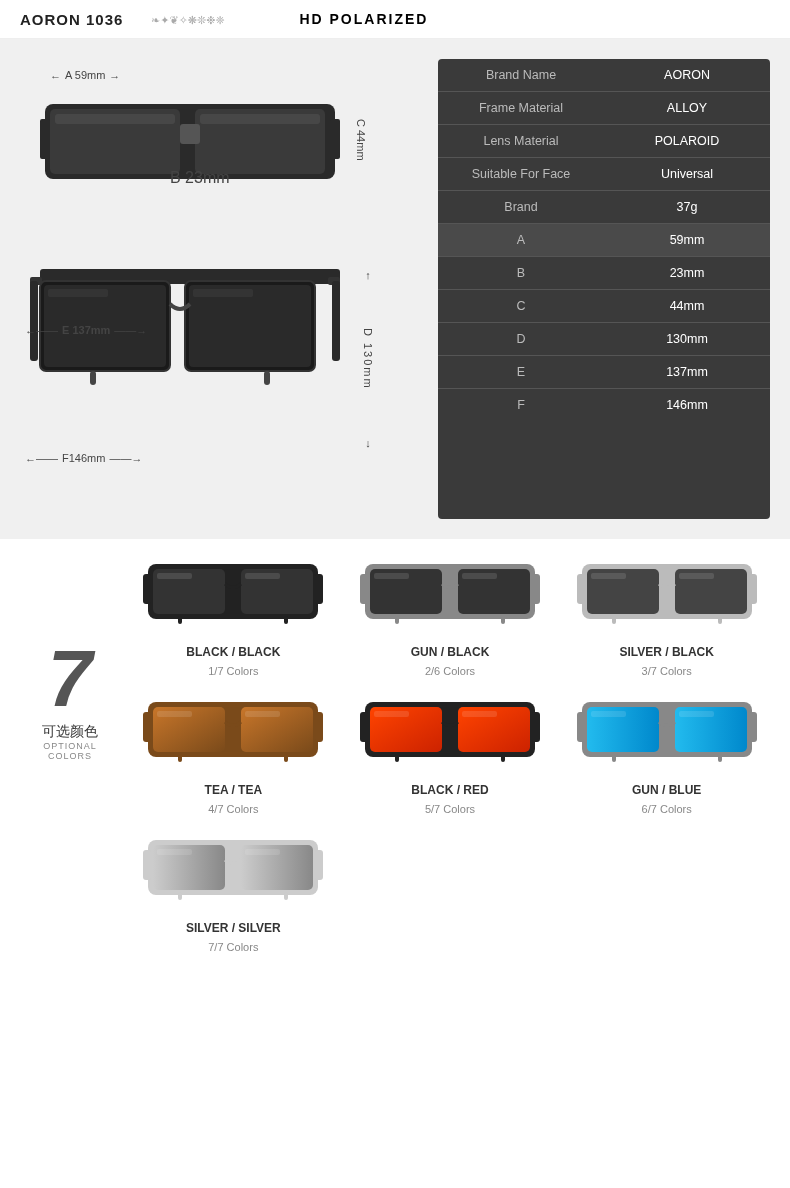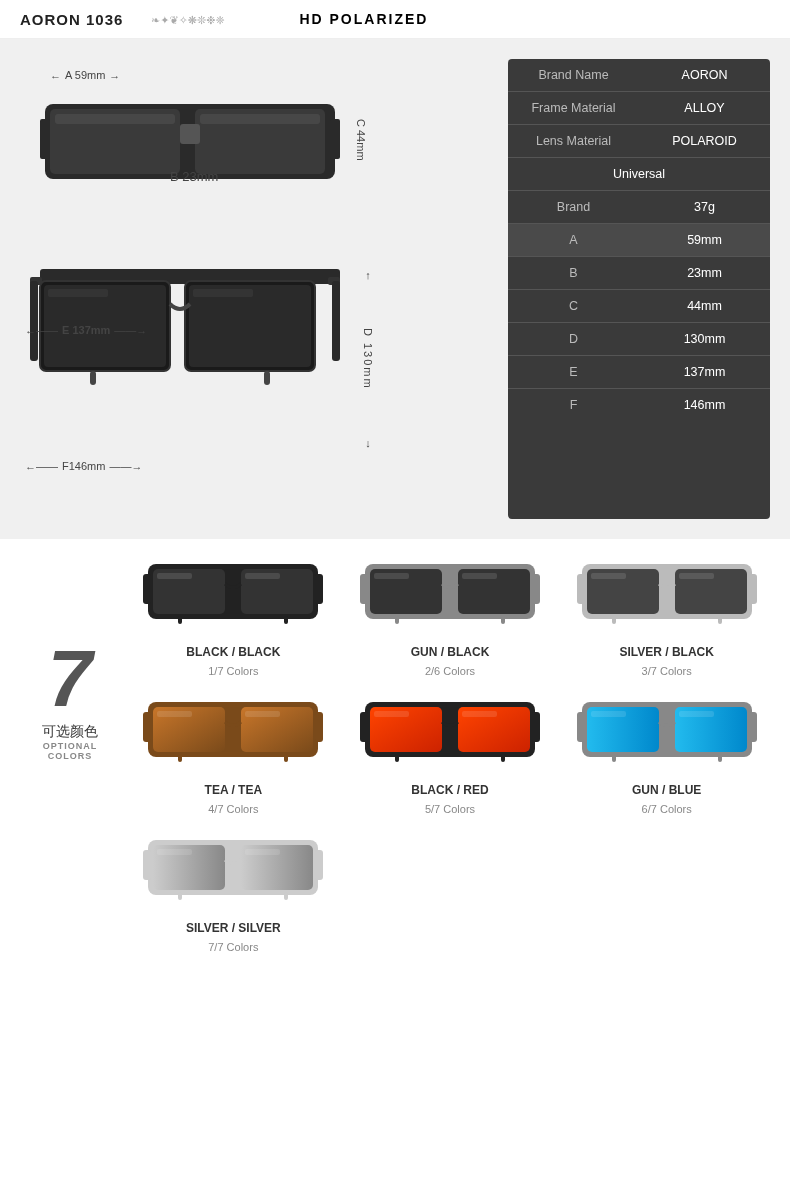--- a/index.html
+++ b/index.html
@@ -44,21 +44,21 @@
 
     
     .diagram-area {
       flex: 1;
       position: relative;
       min-height: 460px;
     }
 
     
     .specs-table {
-      width: 262px;
+      width: 332px;
       background: #3a3a3a;
       border-radius: 4px;
       overflow: hidden;
     }
     .specs-row {
       display: flex;
       border-bottom: 1px solid #555;
     }
     .specs-row:last-child { border-bottom: none; }
     .specs-row.highlight { background: #4a4a4a; }
@@ -103,21 +103,20 @@
       color: #333;
       margin-top: 4px;
       text-align: center;
     }
 
     .colors-label-en {
       font-size: 9px;
       color: #888;
       text-align: center;
       letter-spacing: 1px;
-      font-weight: bold;
     }
 
     .colors-grid {
       flex: 1;
       display: grid;
       grid-template-columns: repeat(3, 1fr);
       gap: 20px 10px;
       align-content: start;
     }
 
@@ -176,21 +175,21 @@
         <rect x="140" y="35" width="20" height="20" rx="3" ry="3" fill="#555"></rect>
 
         <rect x="0" y="30" width="10" height="40" rx="2" fill="#2a2a2a"></rect>
 
         <rect x="290" y="30" width="10" height="40" rx="2" fill="#2a2a2a"></rect>
 
         <rect x="15" y="25" width="120" height="10" rx="3" fill="rgba(255,255,255,0.07)"></rect>
         <rect x="160" y="25" width="120" height="10" rx="3" fill="rgba(255,255,255,0.07)"></rect>
       </svg>
 
-      <div style="position:absolute; top:100px; left:150px; font-size:13px; color:#444;text-align:center;">
+      <div style="position:absolute; top:100px; left:150px; font-size:16px; color:#444;text-align:center;">
         <span>B 23mm</span>
       </div>
 
       <div style="position:absolute; top:50px; left:335px; font-size:11px; color:#444; writing-mode:vertical-rl; display:flex; flex-direction:column; align-items:center;">
         <span>C 44mm</span>
       </div>
     </div>
 
     <div style="position:relative; width:360px; height:250px; top:30px;">
 
@@ -222,21 +221,21 @@
       </svg>
 
       <div style="position:absolute; top:75px; left:5px; font-size:11px; color:#444; width:330px; display:flex; align-items:center;">
         <span>←——</span>
         <span style="margin:0 4px;font-weight:bold;">E 137mm</span>
         <span>——→</span>
       </div>
 
       <div style="position:absolute; top:195px; left:5px; font-size:11px; color:#444; width:330px; display:flex; align-items:center;">
         <span>←——</span>
-        <span style="margin:16px 4px;">F146mm</span>
+        <span style="margin:8px 4px;">F146mm</span>
         <span>——→</span>
       </div>
 
       <div style="position:absolute; top:20px; left:342px; font-size:11px; color:#444; display:flex; flex-direction:column; align-items:center; height:180px; justify-content:space-between;">
         <span>↑</span>
         <span style="writing-mode:vertical-rl; letter-spacing:2px;">D 130mm</span>
         <span>↓</span>
       </div>
     </div>
 
@@ -250,20 +249,21 @@
     </div>
       <div class="specs-row">
       <div class="specs-cell label">Frame Material</div>
       <div class="specs-cell value">ALLOY</div>
     </div>
       <div class="specs-row">
       <div class="specs-cell label">Lens Material</div>
       <div class="specs-cell value">POLAROID</div>
     </div>
       <div class="specs-row">
+      <div class="specs-cell label">Suitable For Face</div>
       <div class="specs-cell value">Universal</div>
     </div>
       <div class="specs-row">
       <div class="specs-cell label">Brand</div>
       <div class="specs-cell value">37g</div>
     </div>
       <div class="specs-row highlight">
       <div class="specs-cell label">A</div>
       <div class="specs-cell value">59mm</div>
     </div>

